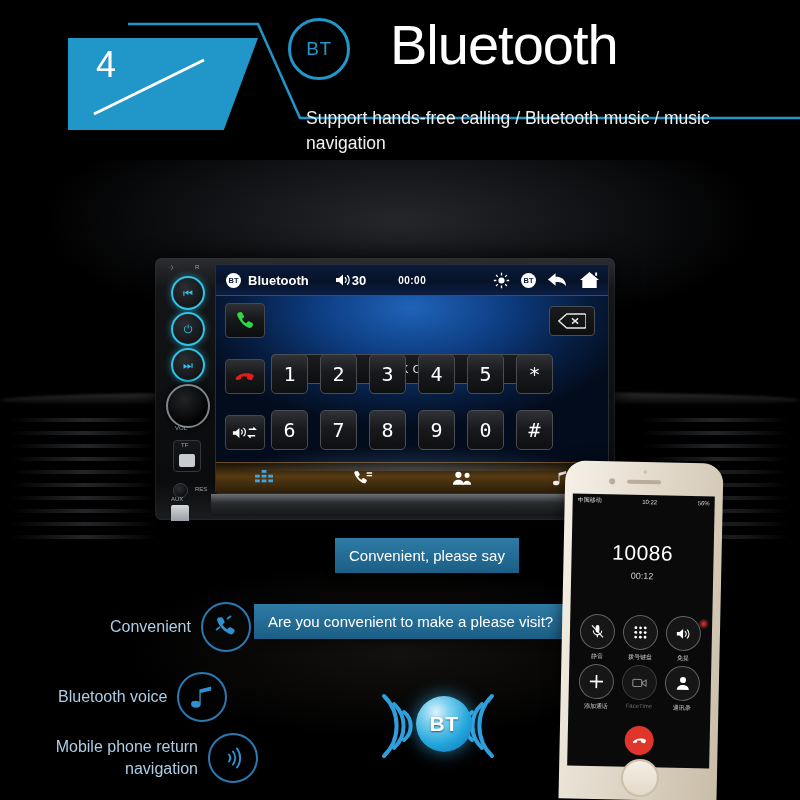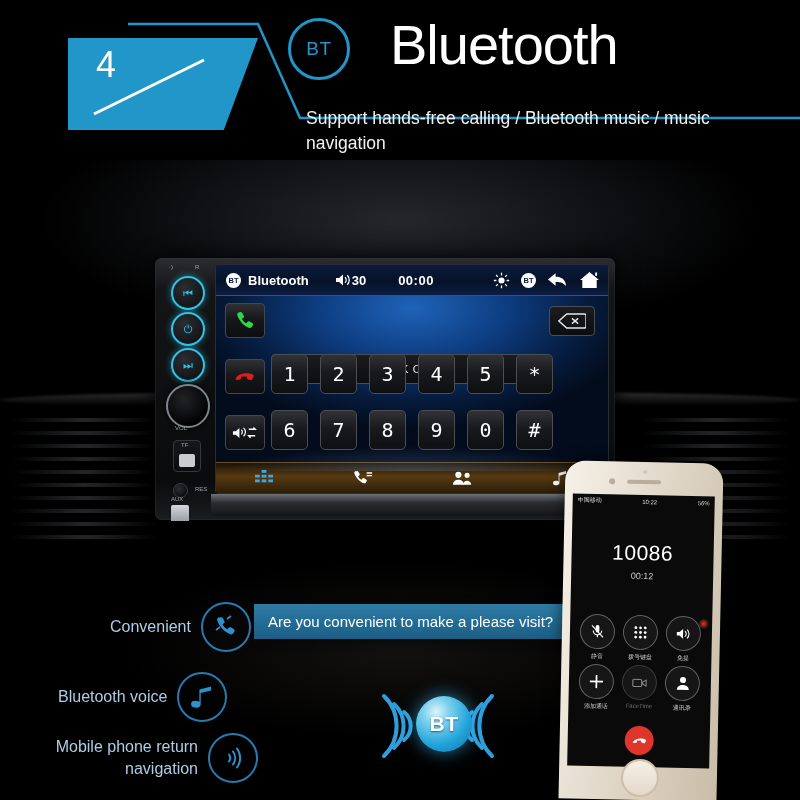--- a/index.html
+++ b/index.html
@@ -62,21 +62,21 @@
   .screen{position:absolute;left:60px;top:6px;width:392px;height:228px;border-radius:3px;
     overflow:hidden;background:#04070e;border:1px solid #2a2d33;}
   .statusbar{position:relative;height:30px;display:flex;align-items:center;
     background:linear-gradient(180deg,#0a1b3c,#061227 55%,#0b1e44);
     border-bottom:1px solid #2b4f96;color:#fff;}
   .sb-bt{width:15px;height:15px;border-radius:50%;background:#fff;color:#0a1b3c;
     font-size:7.5px;font-weight:bold;display:flex;align-items:center;justify-content:center;
     margin-left:10px;}
   .sb-title{font-size:13px;font-weight:bold;margin-left:7px;}
   .sb-vol{display:flex;align-items:center;margin-left:26px;font-size:13px;font-weight:bold;}
-  .sb-clock{margin-left:32px;font-size:13px;font-weight:bold;letter-spacing:.5px;}
+  .sb-clock{margin-left:32px;font-size:10px;font-weight:bold;letter-spacing:.5px;}
   .sb-right{position:absolute;right:8px;display:flex;align-items:center;gap:11px;}
 
   .kp-area{position:relative;height:197px;
     background:
       radial-gradient(ellipse 230px 120px at 50% 6%, #1f63b8 0%, #0d3c80 42%, #061c3f 76%, #030c1c 100%);}
   .kp-area:after{content:"";position:absolute;left:0;bottom:22px;width:100%;height:60px;
     background:radial-gradient(ellipse 260px 36px at 50% 100%,rgba(120,175,255,.22),rgba(0,0,0,0) 70%);}
 
   .fn-btn{position:absolute;left:9px;width:38px;height:33px;border-radius:4px;
     background:linear-gradient(180deg,#2e3034,#17181b 45%,#0d0e10);
@@ -344,20 +344,21 @@
           </svg>
         </div>
       </div>
     </div>
 
     <div class="unit-bottom">
       <div class="swm">SWM</div>
     </div>
   </div>
 
+  <div class="bub bub1">Convenient, please say</div>
   <div class="bub bub2">Are you convenient to make a please visit?</div>
 
   <div class="feat f1">
     <div class="lbl">Convenient</div>
     <div class="ic">
       <svg width="26" height="26" viewBox="0 0 26 26">
         <path d="M8 4.5c.9-.6 2.1-.3 2.7.6l1.6 2.6c.5.9.3 2.1-.6 2.7l-1.2.8c.7 2 3.1 4.4 5.1 5l.8-1.2c.6-.9 1.8-1.1 2.7-.6l2.6 1.6c.9.6 1.2 1.8.6 2.7l-1 1.5c-.7 1-1.9 1.4-3 1.1C12.8 19 6.9 13.1 5.2 7.5c-.3-1.1.1-2.3 1.1-3z" fill="#2f90d0" transform="translate(-1,-1)"></path>
         <g stroke="#2f90d0" stroke-width="1.6">
             <line x1="3" y1="16" x2="7" y2="13"></line>
             <line x1="14" y1="5" x2="18" y2="2"></line>

